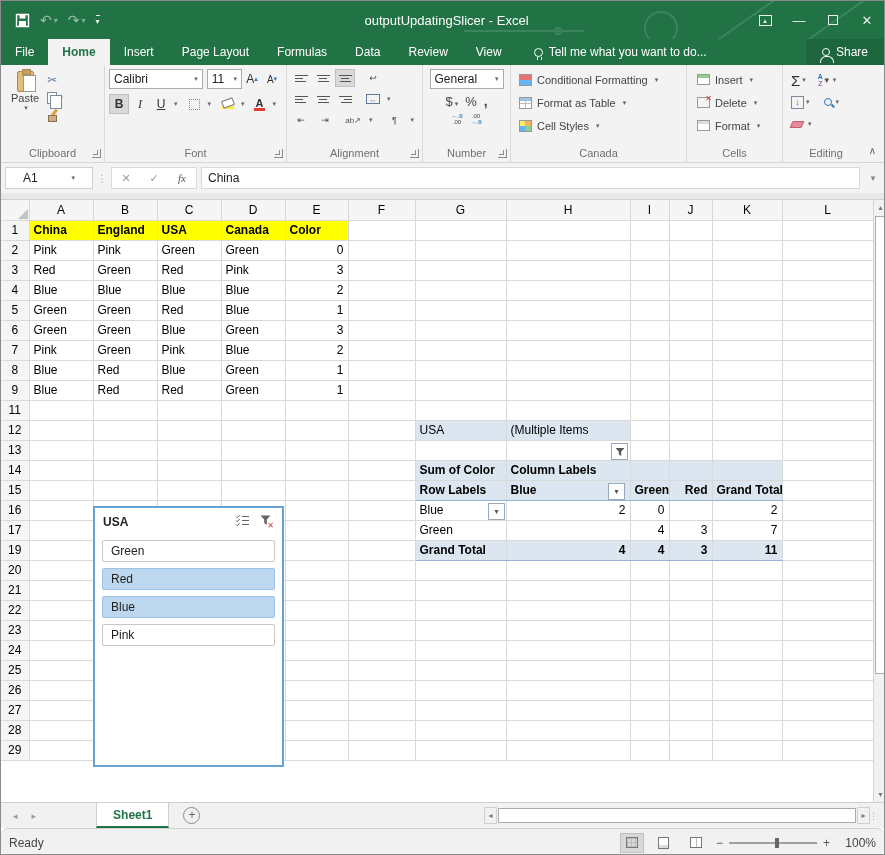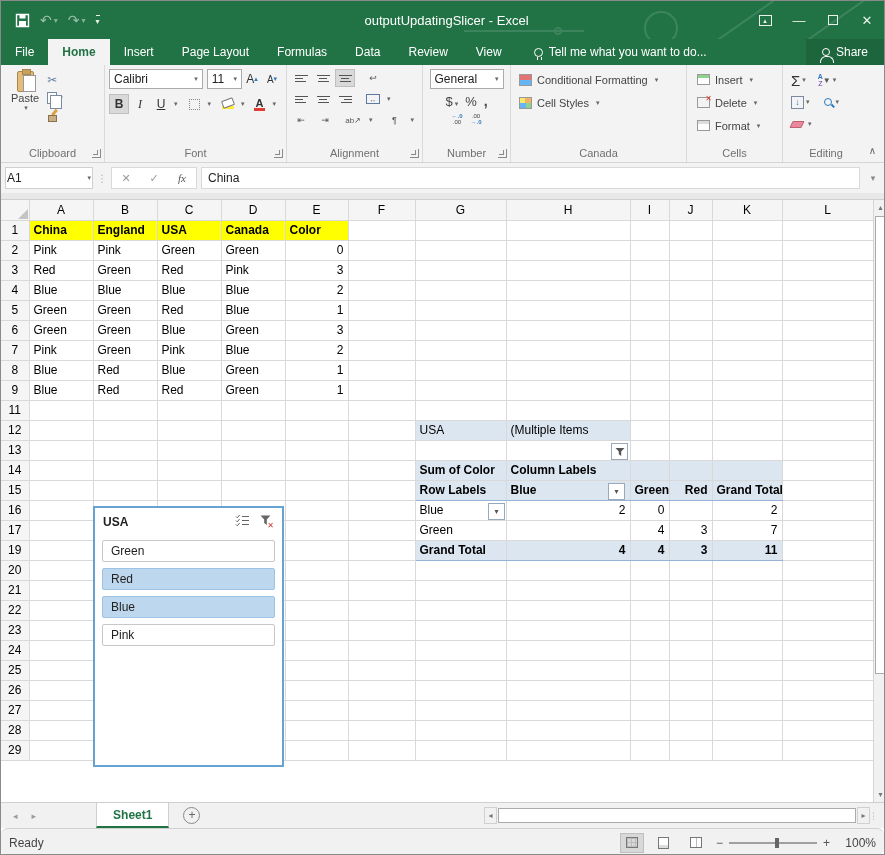--- a/index.html
+++ b/index.html
@@ -114,21 +114,21 @@
   .azico { font-size:7px; line-height:7px; color:#7030a0; text-align:center; }
   .azico b { color:#2b78c0; }
   .fillico { width:13px; height:13px; border:1px solid #7a8aa0; color:#2b78c0; font-size:9px; display:flex; align-items:center; justify-content:center; }
   .mag { width:8px; height:8px; border:1.5px solid #2b78c0; border-radius:50%; position:relative; margin-right:2px; }
   .mag::after { content:""; position:absolute; left:6px; top:6px; width:4px; height:1.5px; background:#2b78c0; transform:rotate(45deg); }
   .eraser { width:12px; height:7px; background:#e8889a; border:1px solid #c06070; transform:skewX(-25deg); border-radius:1px; }
   .collapse-chev { position:absolute; right:8px; bottom:6px; color:#666; font-size:10px; }
 
   
   .fbar { height:30px; background:#f3f3f3; display:flex; align-items:center; padding:3px 2px 3px 4px; gap:4px; }
-  .namebox { width:88px; height:22px; background:#fff; border:1px solid #d0d0d0; display:flex; align-items:center; justify-content:space-between; padding:0 1px; font-size:12px; color:#222; }
+  .namebox { width:88px; height:22px; background:#fff; border:1px solid #d0d0d0; display:flex; align-items:center; justify-content:space-between; padding:0 17px; font-size:12px; color:#222; }
   .vdots { color:#b0b0b0; font-size:10px; letter-spacing:0; }
   .fxbtns { height:22px; background:#fff; border:1px solid #d9d9d9; display:flex; align-items:center; }
   .fxbtns span { width:28px; text-align:center; color:#9a9a9a; font-size:11px; }
   .fxbtns .fx { color:#555; font-style:italic; font-family:"Liberation Serif", serif; }
   .finput { flex:1; height:22px; background:#fff; border:1px solid #d9d9d9; display:flex; align-items:center; padding:0 6px; font-size:12px; color:#222; }
   .fchev { width:18px; text-align:center; color:#888; font-size:9px; }
   .gapstrip { height:7px; background:#e8e8e8; border-bottom:1px solid #cfcfcf; }
 
   
   .grid-wrap { position:relative; width:885px; height:602px; background:#fff; overflow:hidden; }
@@ -421,20 +421,25 @@
           <span>Number</span>
           <span class="dlg"></span>
         </div>
     </div>
 
     <div class="rgroup g-styles">
       <div class="rgroup-body col" style="gap:2px;">
         <span class="stybtn">
             <span class="cfico"></span>
             <span>Conditional Formatting</span>
+            <span class="arrow-s">▾</span>
+          </span>
+        <span class="stybtn">
+            <span class="ftico"></span>
+            <span>Format as Table</span>
             <span class="arrow-s">▾</span>
           </span>
         <span class="stybtn">
             <span class="csico"></span>
             <span>Cell Styles</span>
             <span class="arrow-s">▾</span>
           </span>
       </div>
       <div class="rgroup-label">
           <span>Canada</span>

